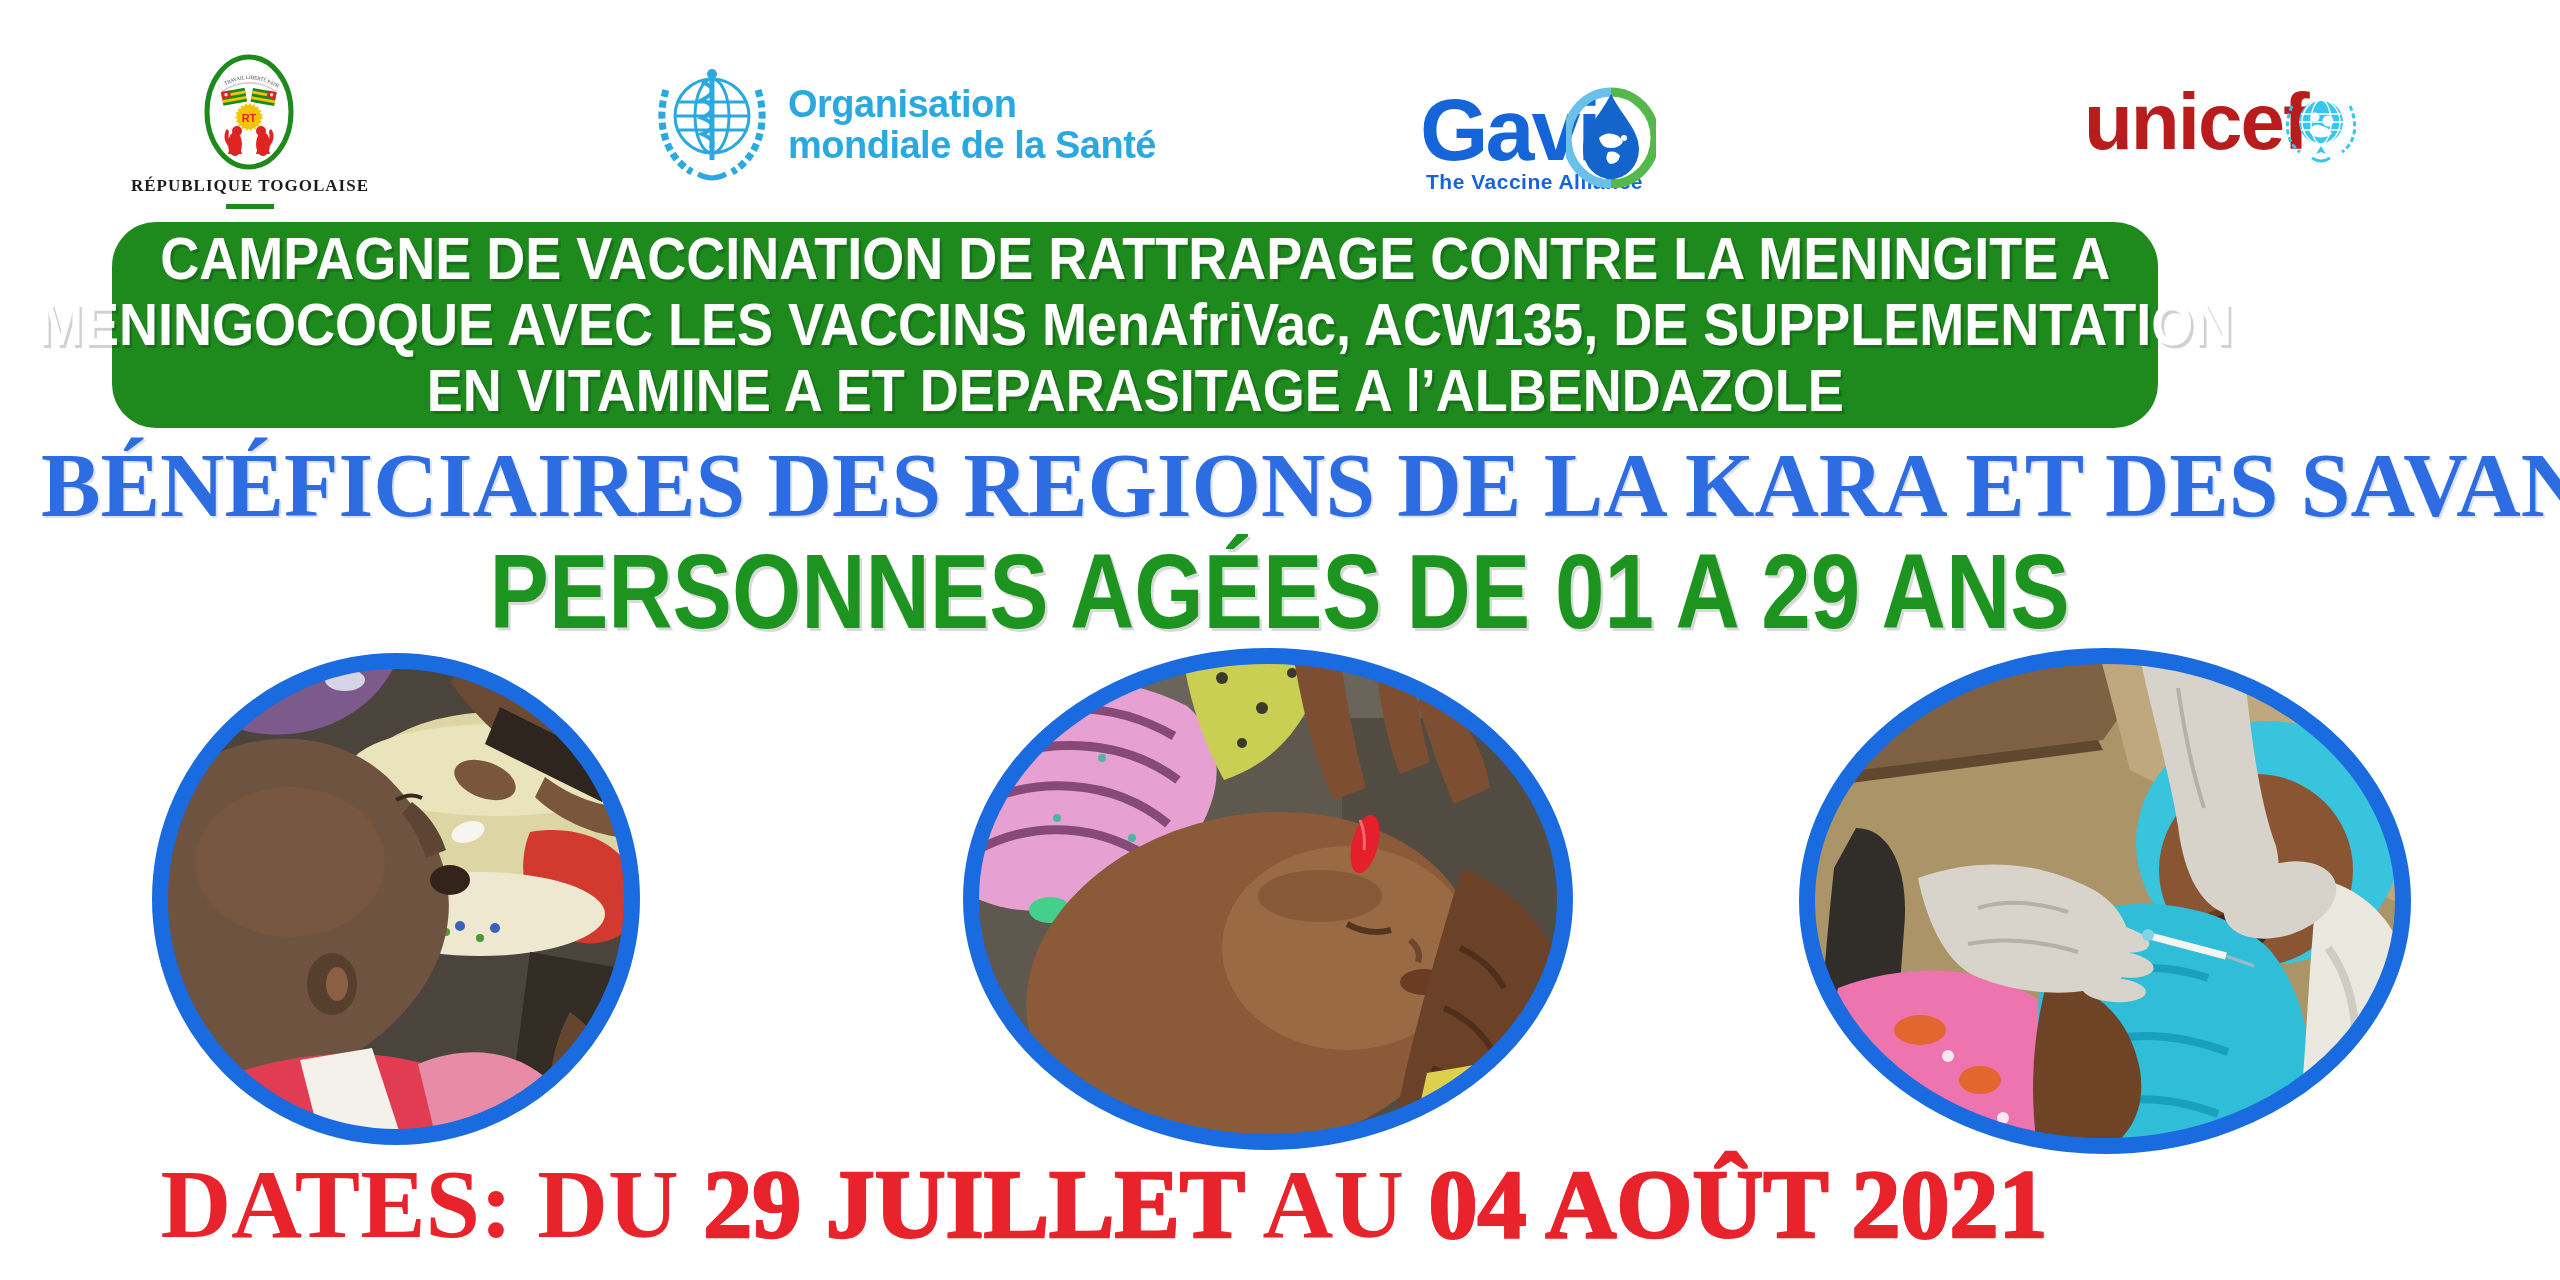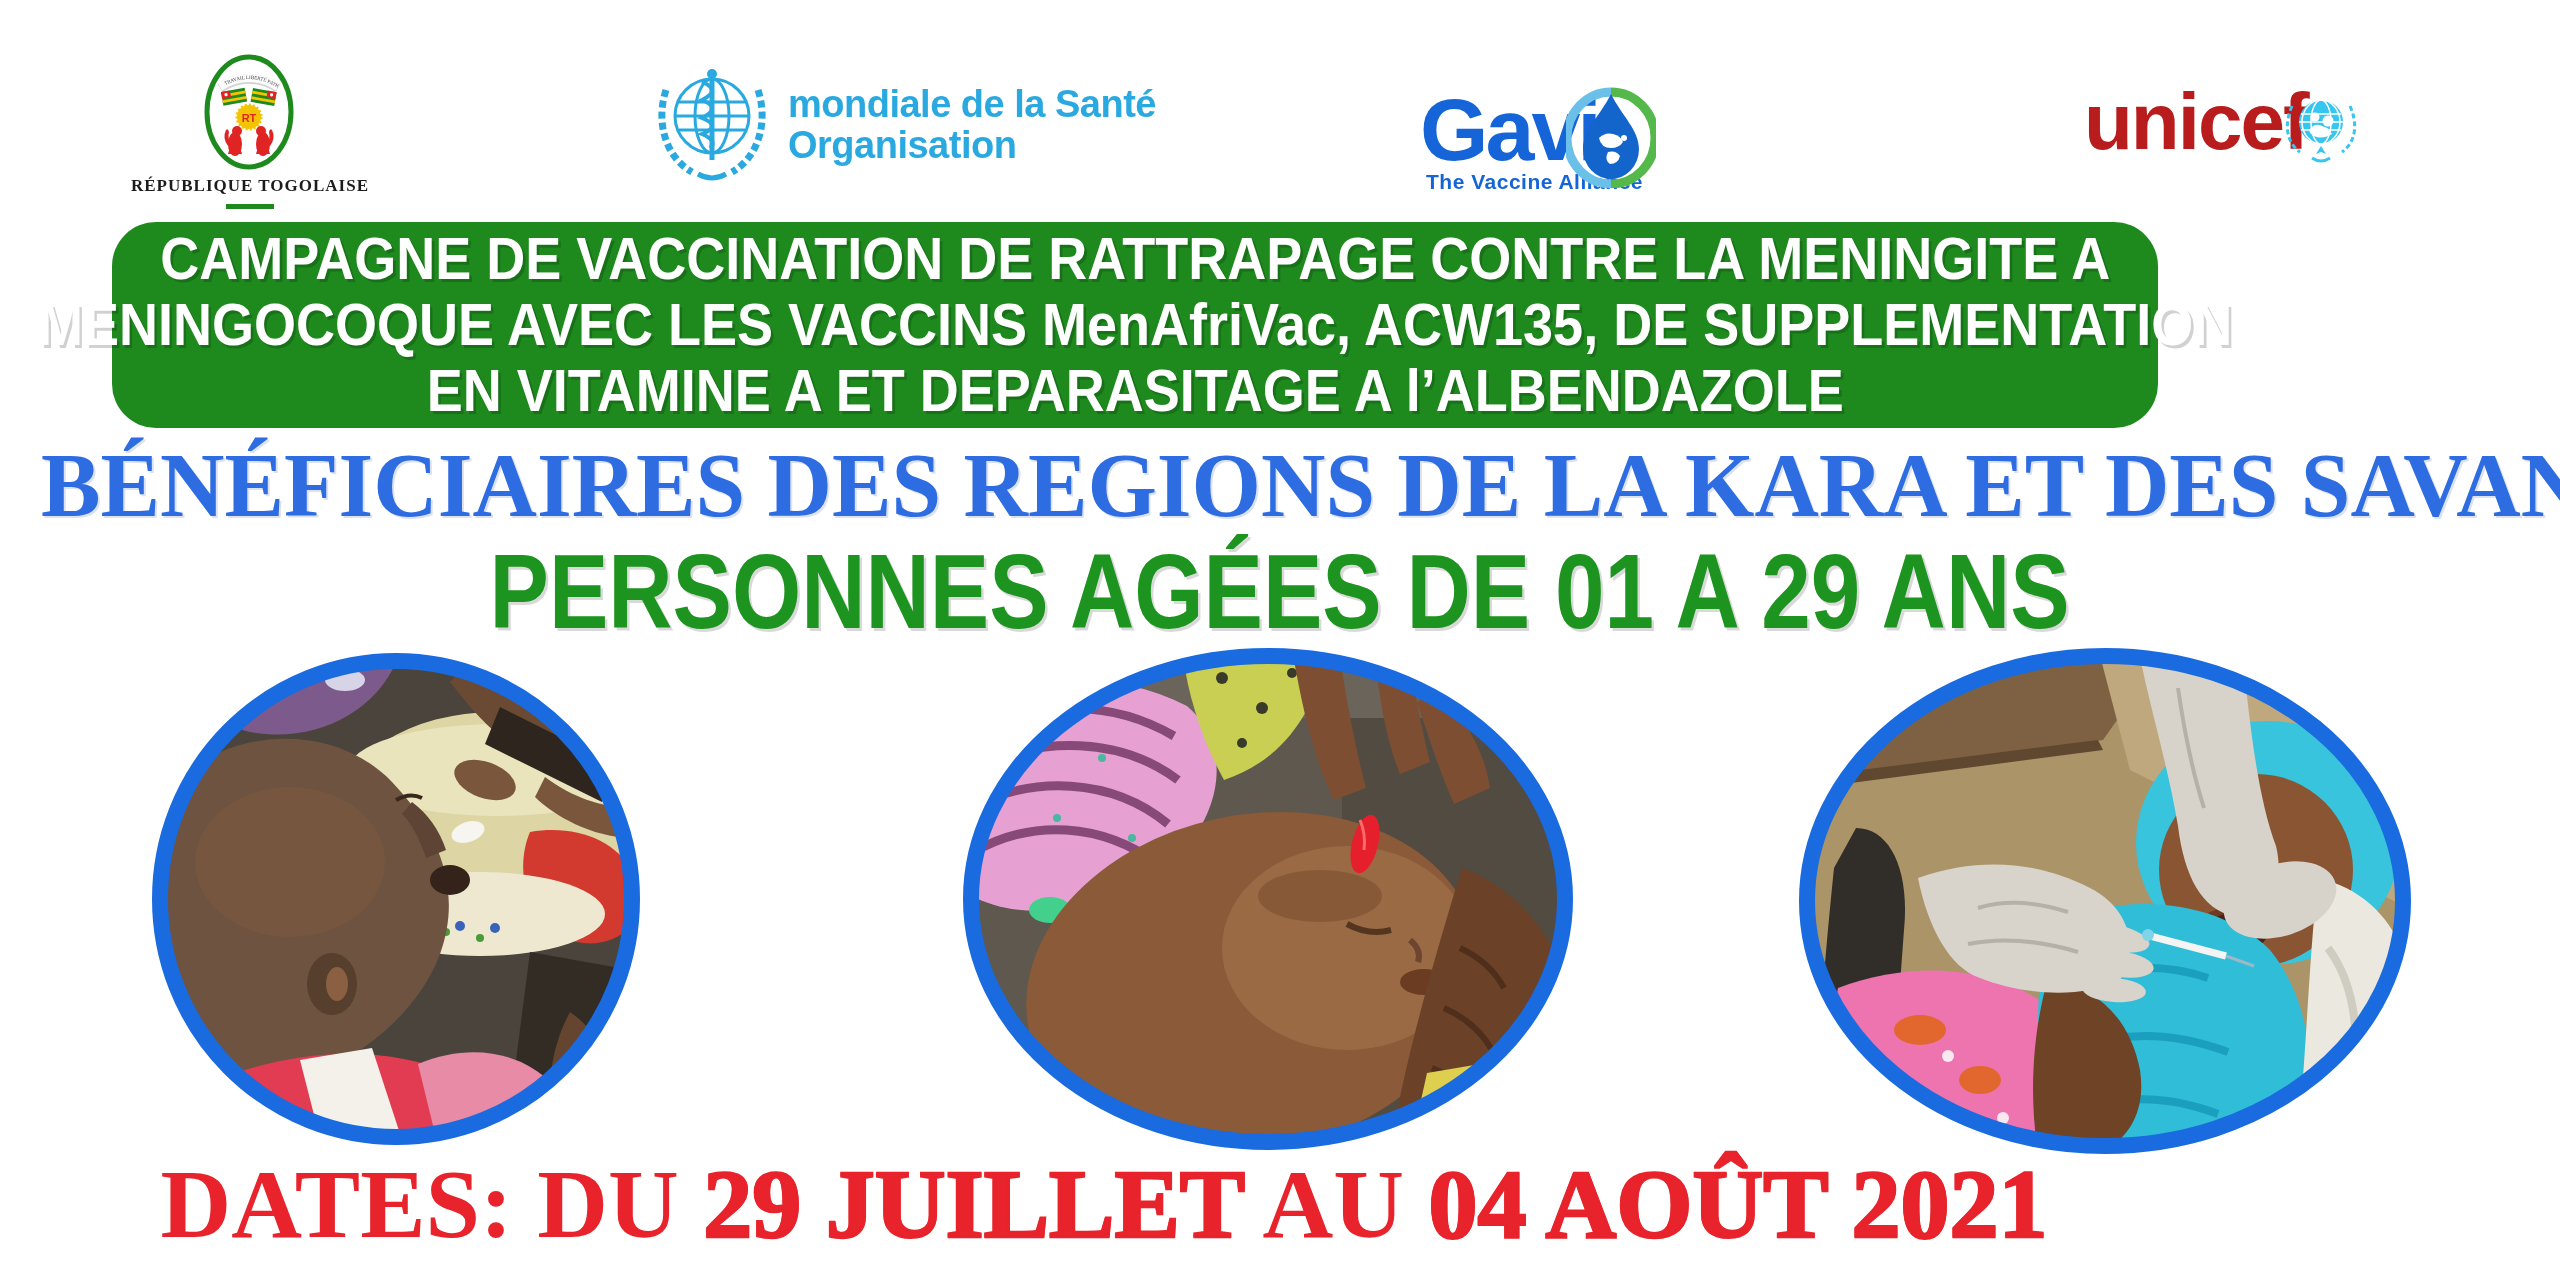--- a/index.html
+++ b/index.html
@@ -102,22 +102,22 @@
       <path d="M29 38 H95 M25 52 H99 M29 66 H95"></path>
       <path d="M16 26 C6 56 14 92 42 108" stroke-width="7" stroke-dasharray="7 4"></path>
       <path d="M108 26 C118 56 110 92 82 108" stroke-width="7" stroke-dasharray="7 4"></path>
       <path d="M48 110 Q62 118 76 110" stroke-width="5"></path>
       <line x1="62" y1="6" x2="62" y2="96" stroke-width="5"></line>
       <path d="M52 18 Q72 26 52 36 Q72 44 52 54 Q72 62 52 70 Q68 77 60 84" stroke-width="4"></path>
     </g>
     <circle cx="62" cy="10" r="5" fill="#2aa9e0"></circle>
   </svg>
   <div class="abs who-text">
+    <div>Organisation</div>
     <div>mondiale de la Santé</div>
-    <div>Organisation</div>
   </div>
 
   <div class="abs gavi-word">Gavi</div>
   <div class="abs gavi-tag">The Vaccine Alliance</div>
   <svg class="abs" style="left:1566px;top:86px" width="90" height="102" viewBox="0 0 90 102">
     <path d="M45 6 A44 46 0 0 0 45 98" fill="none" stroke="#6ac0e8" stroke-width="9"></path>
     <path d="M45 6 A44 46 0 0 1 45 98" fill="none" stroke="#55b84a" stroke-width="9"></path>
     <path d="M45 8 C34 30 17 44 17 63 A28 30 0 0 0 73 63 C73 44 56 30 45 8 Z" fill="#1365cc"></path>
     <g fill="#ffffff">
       <path d="M33 52 q6 -6 14 -4 q8 2 10 8 q-4 6 -12 6 q-10 0 -12 -10 Z"></path>

